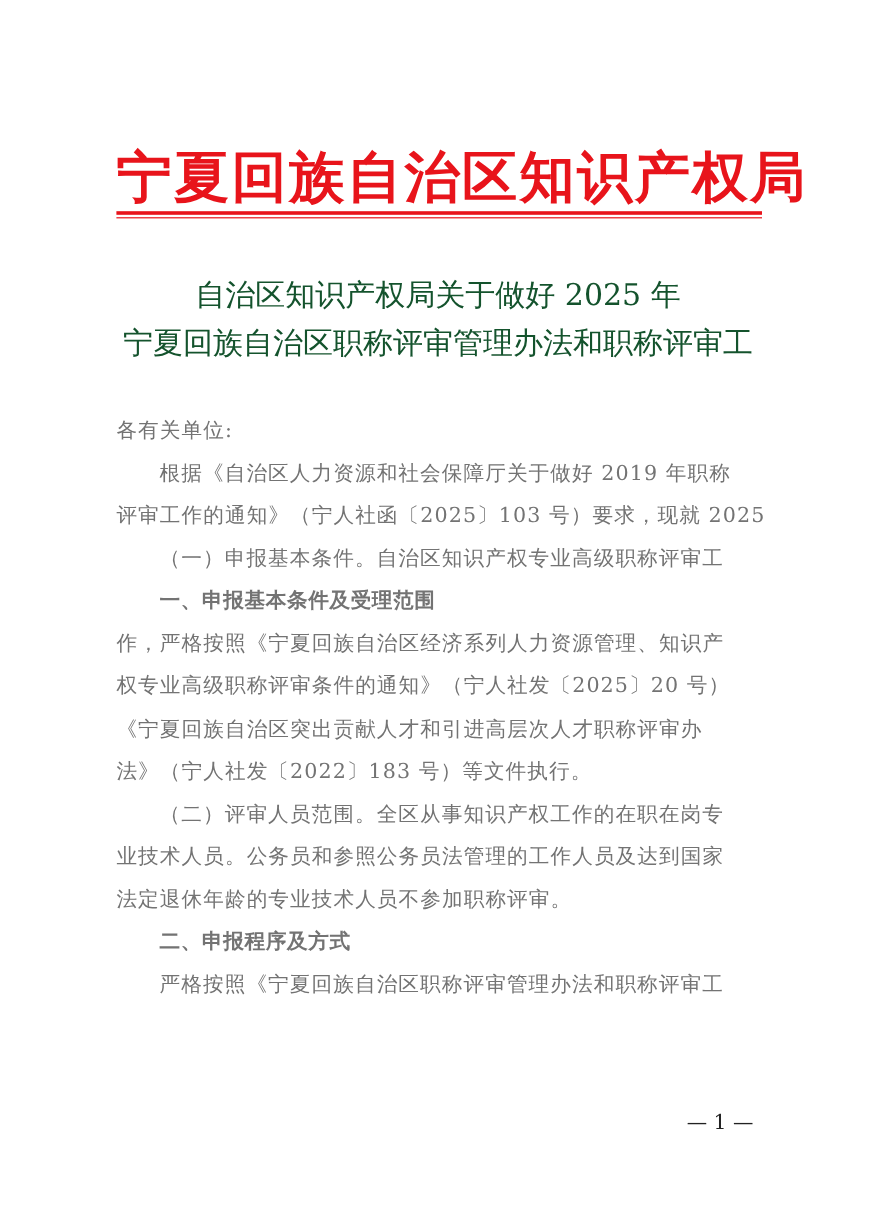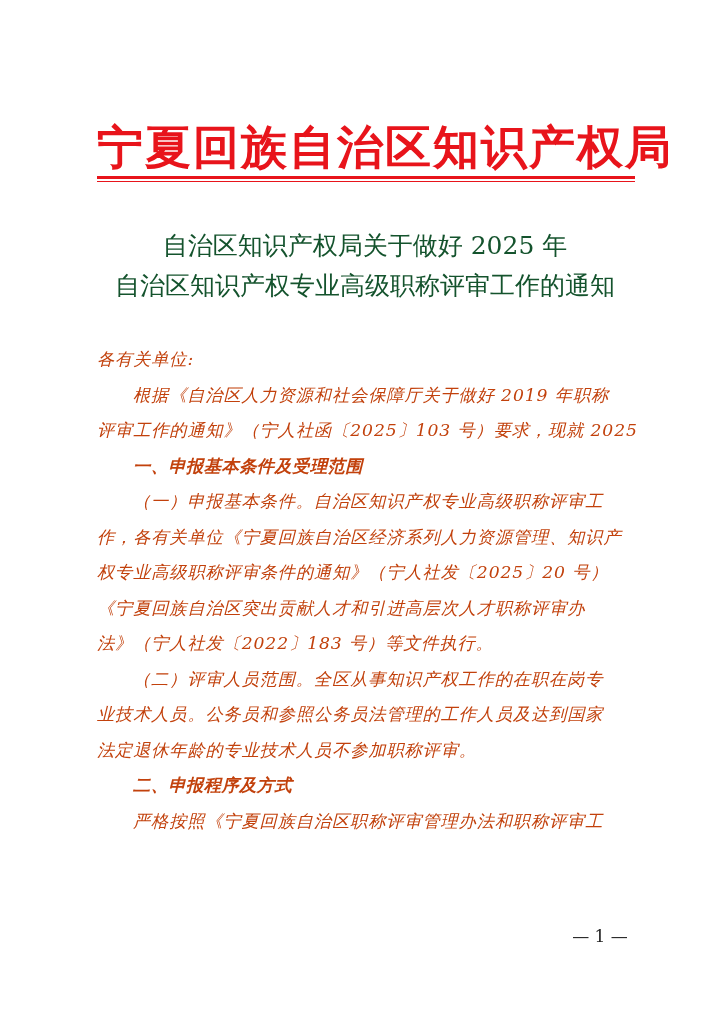--- a/index.html
+++ b/index.html
@@ -64,22 +64,21 @@
       white-space: nowrap;
     }
     .doc-title div { height: 40px; }
     .body-text {
       position: absolute;
       left: 97px;
       top: 342px;
       width: 540px;
       font-family: "DejaVu Serif", "Liberation Serif", serif;
       font-size: 17.2px;
-      color: #c2410c;
-      font-style: italic;
+      color: #737373;
     }
     .line {
       height: 35.5px;
       line-height: 35.5px;
       white-space: nowrap;
       letter-spacing: 0.9px;
     }
     .indent { padding-left: 36px; }
     .heading {
       font-family: "DejaVu Sans", "Liberation Sans", sans-serif;
@@ -102,30 +101,30 @@
 <body>
 
 <div class="page">
 
   <div class="masthead">宁夏回族自治区知识产权局</div>
   <div class="rule-thick"></div>
   <div class="rule-thin"></div>
 
   <div class="doc-title">
     <div>自治区知识产权局关于做好 2025 年</div>
-    <div>自治区知识产权专业高级职称评审工作的通知</div>
+    <div>宁夏回族自治区职称评审管理办法和职称评审工</div>
   </div>
 
   <div class="body-text">
     <div class="line">各有关单位:</div>
     <div class="line indent">根据《自治区人力资源和社会保障厅关于做好 2019 年职称</div>
     <div class="line">评审工作的通知》（宁人社函〔2025〕103 号）要求，现就 2025</div>
+    <div class="line indent">（一）申报基本条件。自治区知识产权专业高级职称评审工</div>
     <div class="line indent heading">一、申报基本条件及受理范围</div>
-    <div class="line indent">（一）申报基本条件。自治区知识产权专业高级职称评审工</div>
-    <div class="line">作，各有关单位《宁夏回族自治区经济系列人力资源管理、知识产</div>
+    <div class="line">作，严格按照《宁夏回族自治区经济系列人力资源管理、知识产</div>
     <div class="line">权专业高级职称评审条件的通知》（宁人社发〔2025〕20 号）</div>
     <div class="line">《宁夏回族自治区突出贡献人才和引进高层次人才职称评审办</div>
     <div class="line">法》（宁人社发〔2022〕183 号）等文件执行。</div>
     <div class="line indent">（二）评审人员范围。全区从事知识产权工作的在职在岗专</div>
     <div class="line">业技术人员。公务员和参照公务员法管理的工作人员及达到国家</div>
     <div class="line">法定退休年龄的专业技术人员不参加职称评审。</div>
     <div class="line indent heading">二、申报程序及方式</div>
     <div class="line indent">严格按照《宁夏回族自治区职称评审管理办法和职称评审工</div>
   </div>
 

